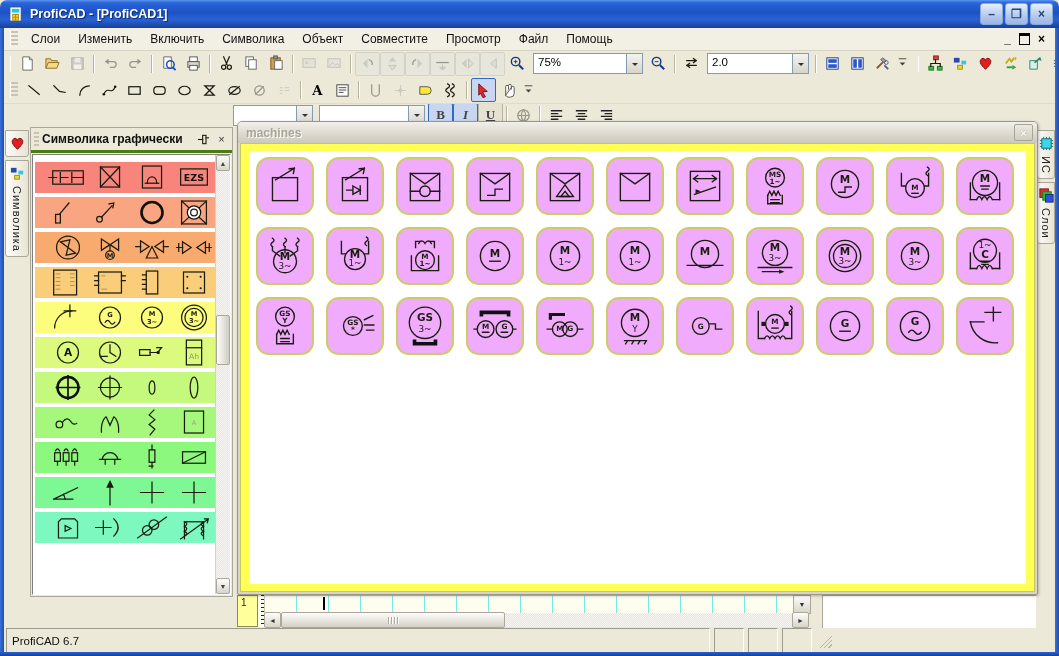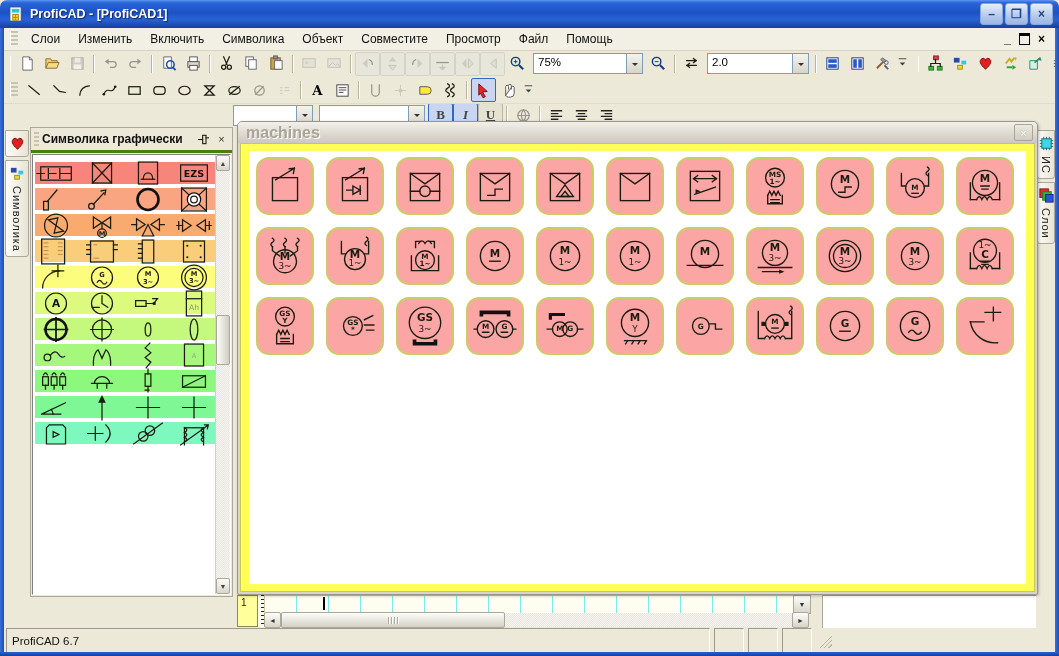--- a/index.html
+++ b/index.html
@@ -45,34 +45,34 @@
   .dtab{border:1px solid #aca899;border-radius:0 0 3px 3px;background:linear-gradient(90deg,#fdfcf8,#e8e4d4);margin:3px 1px;display:flex;flex-direction:column;align-items:center;padding:4px 0}
   .dtab .vlabel{writing-mode:vertical-rl;font-size:11px;color:#222;margin-top:4px;letter-spacing:1px}
   
   .panel{position:absolute;left:30px;top:127px;width:201px;height:468px;background:#ECE9D8;border:1px solid #aca899;z-index:20;display:flex;flex-direction:column}
   .panel-h{height:22px;display:flex;align-items:center;border-bottom:3px solid #4d7c0f}
   .panel-h .ph-grip{width:5px;height:14px;margin:0 3px;background:repeating-linear-gradient(180deg,#c8c4b0 0 2px,transparent 2px 4px)}
   .panel-h .pt{font-weight:bold;font-size:12px;flex:1;color:#111}
   .phbtn{width:15px;height:15px;display:flex;align-items:center;justify-content:center;margin-right:3px;color:#333;font-size:11px}
   .panel-body{flex:1;background:#fff;border:1px solid #808080;border-right-color:#fff;border-bottom-color:#fff;margin:1px;position:relative;overflow:hidden}
   .symrows{position:absolute;left:1px;top:0;right:14px;bottom:0;padding-top:7px}
-  .symrow{height:22px;margin:0 1px 4px 1px;display:flex;align-items:center;justify-content:space-between}
+  .symrow{height:31px;margin:0 1px 4px 1px;display:flex;align-items:center;justify-content:flex-end}
   .symcell{width:42px;height:30px;display:flex;align-items:center;justify-content:center}
   .vscroll{position:absolute;right:0;top:0;bottom:0;width:14px;background:repeating-conic-gradient(#f6f5f2 0 25%,#e8e6de 0 50%) 0 0/2px 2px;border-left:1px solid #d4d0c4}
   .sbtn{position:absolute;left:0;right:0;height:14px;background:linear-gradient(180deg,#fdfdfb,#d8d4c8);border:1px solid #aca899;border-radius:2px;display:flex;align-items:center;justify-content:center;font-size:7px;color:#444}
   .vthumb{position:absolute;left:0;right:0;background:linear-gradient(90deg,#fdfdfb,#d0ccc0);border:1px solid #aca899;border-radius:2px}
   
   .machines{position:absolute;left:237px;top:121px;width:799px;height:472px;z-index:25;border:1px solid #9a968a;border-radius:5px 5px 2px 2px;background:#d9d5cb;box-shadow:1px 1px 3px rgba(0,0,0,.25)}
   .mach-title{height:21px;border-radius:4px 4px 0 0;background:linear-gradient(180deg,#f2f0ea,#dcd8ce 60%,#cdc8bc);display:flex;align-items:center;padding:0 4px 0 8px}
-  .mach-title .mt-txt{flex:1;color:#a8a496;font-weight:bold;font-size:16px;text-shadow:1px 1px 0 #fff}
+  .mach-title .mt-txt{flex:1;color:#a8a496;font-weight:bold;font-size:12px;text-shadow:1px 1px 0 #fff}
   .mach-close{width:17px;height:15px;border:1px solid #a8a498;border-radius:2px;background:linear-gradient(180deg,#eceade,#d0ccc0);color:#fff;display:flex;align-items:center;justify-content:center;font-size:11px;font-weight:bold;text-shadow:0 0 1px #888}
   .mach-body{position:absolute;left:2px;right:2px;top:21px;bottom:2px;background:#ffff55;border:1px solid #c8c85a}
   .mach-canvas{position:absolute;left:8px;right:8px;top:7px;bottom:7px;background:#fff}
   .mgrid{display:grid;grid-template-columns:repeat(11,58px);grid-auto-rows:58px;gap:12px 12px;padding:6px 0 0 7px}
-  .mbtn{background:#fca5a5;border:2px solid #cccc66;border-radius:13px;display:flex;align-items:center;justify-content:center}
+  .mbtn{background:#f0abfc;border:2px solid #cccc66;border-radius:13px;display:flex;align-items:center;justify-content:center}
   
   .rtabs{position:absolute;right:4px;top:127px;bottom:28px;width:19px;background:#ECE9D8;z-index:20}
   .rtabs .dtab{margin:3px 0 3px 1px;border-radius:0 0 3px 3px}
   
   .docstrip{position:absolute;left:232px;top:594px;width:804px;height:34px;background:#ECE9D8;z-index:10}
   .corner1{position:absolute;left:5px;top:1px;width:21px;height:32px;background:#ffff9c;border:1px solid #8a8a60;font-size:10px;color:#222;padding:1px 0 0 3px;box-sizing:border-box}
   .vticks{position:absolute;left:26px;top:1px;width:6px;height:32px;background:repeating-linear-gradient(180deg,#222 0 1px,transparent 1px 4px) 100% 0/3px 100% no-repeat,#fdfdf0}
   .hruler{position:absolute;left:32px;top:1px;width:528px;height:17px;background:repeating-linear-gradient(90deg,transparent 0 31px,#7fe8e8 31px 32px),#fdfdf0;border:1px solid #c8c8b0}
   .hcursor{position:absolute;left:58px;top:1px;width:2px;height:13px;background:#000}
   .vcombo{position:absolute;left:561px;top:1px;width:16px;height:17px;background:linear-gradient(180deg,#fdfdfb,#d8d4c8);border:1px solid #aca899;font-size:7px;color:#333;display:flex;align-items:center;justify-content:center}

